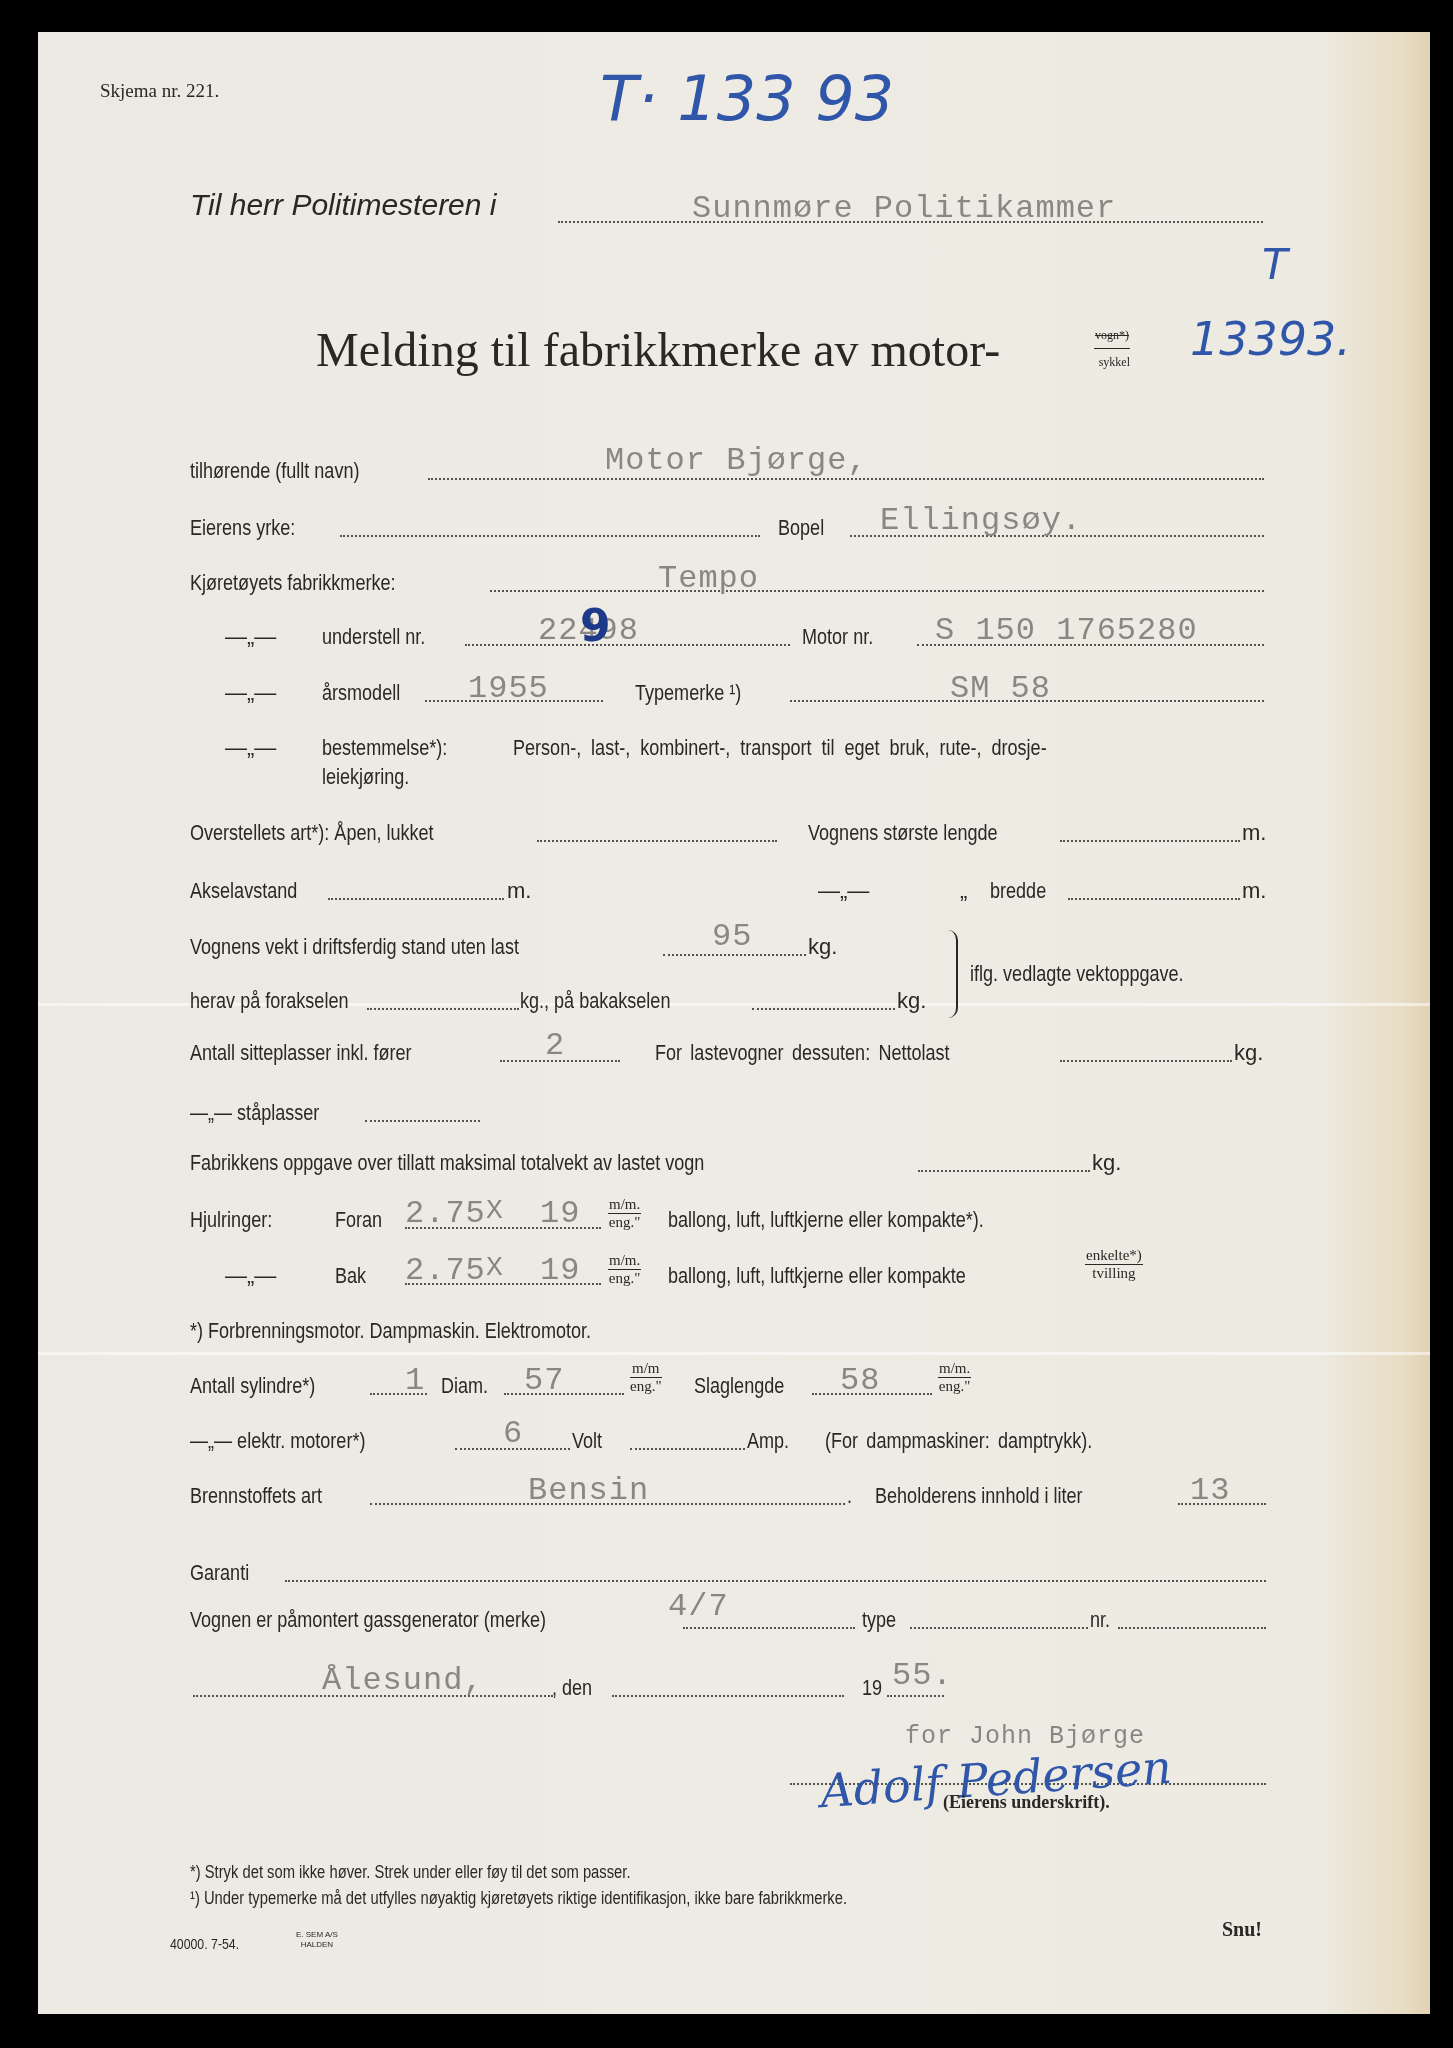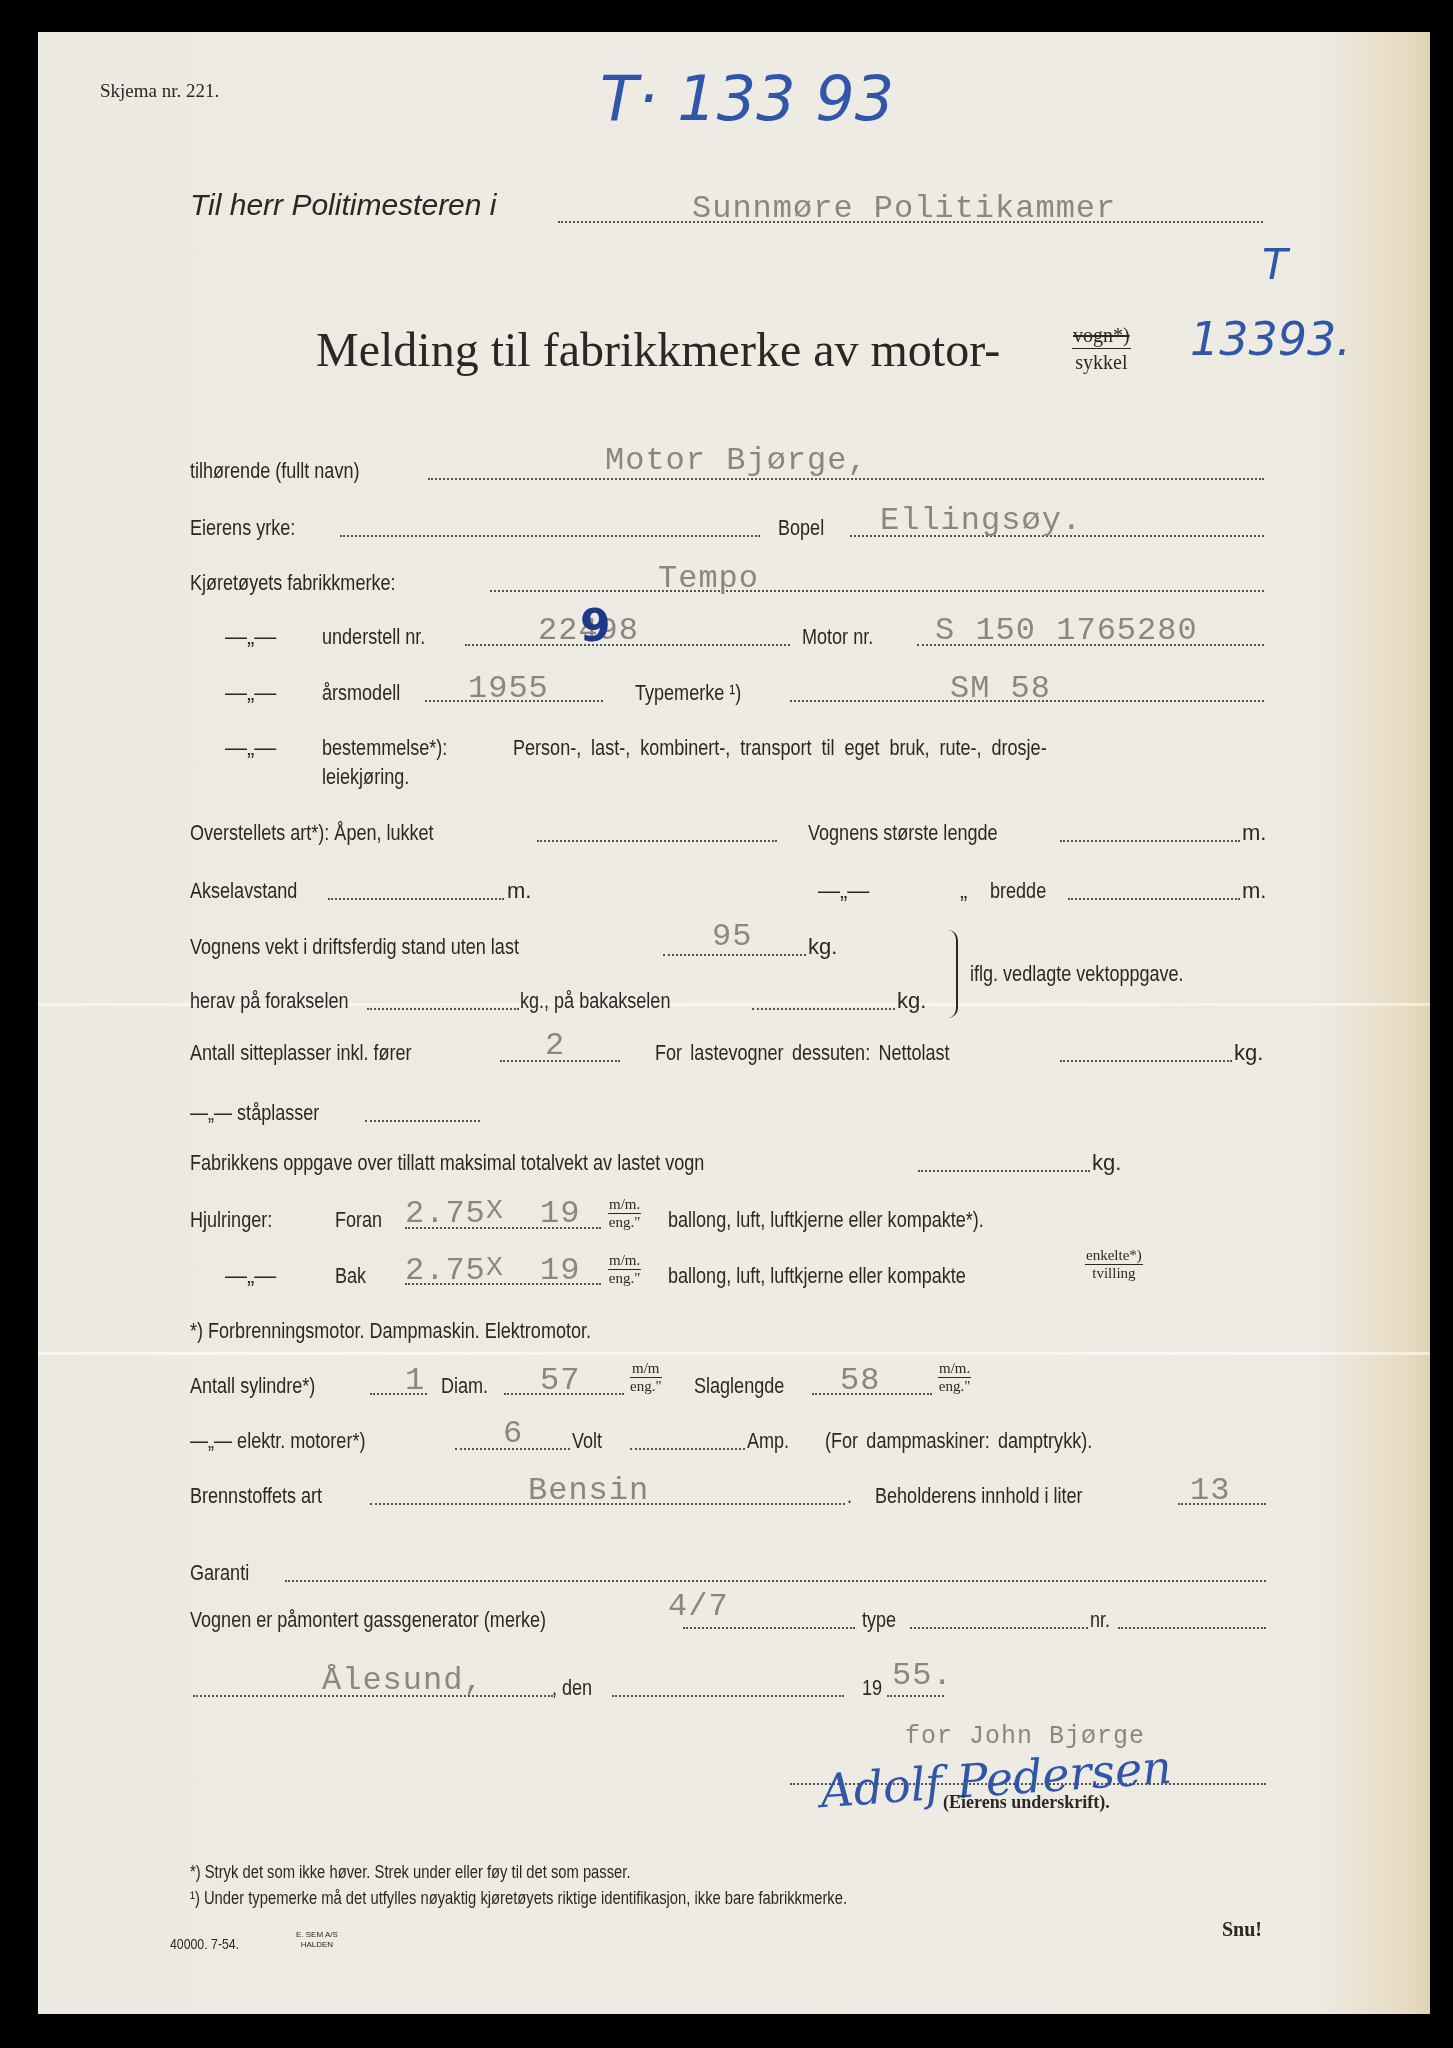--- a/index.html
+++ b/index.html
@@ -27,21 +27,21 @@
 <div class="fold" style="top:1352px;"></div>
 
 <div class="abs" style="left:100px;top:80px;font-size:19px;font-family:'Liberation Serif',serif;">Skjema nr. 221.</div>
 <div class="abs hand" style="left:600px;top:62px;font-size:62px;">T· 133 93</div>
 
 <div class="abs" style="left:190px;top:188px;font-size:30px;font-style:italic;font-family:'Liberation Sans',sans-serif;">Til herr Politimesteren i</div>
 <div class="dots" style="left:558px;top:221px;width:705px;"></div>
 <div class="abs typed" style="left:692px;top:190px;">Sunnmøre Politikammer</div>
 
 <div class="abs" style="left:316px;top:322px;font-size:48px;font-family:'Liberation Serif',serif;">Melding til fabrikkmerke av motor-</div>
-<div class="frac" style="left:1072px;top:322px;font-size:20px;line-height:26px;">
+<div class="frac" style="left:1094px;top:322px;font-size:12px;line-height:26px;text-align:right;">
   <div class="top strike">vogn*)</div>
   <div>sykkel</div>
 </div>
 <div class="abs hand" style="left:1262px;top:240px;font-size:42px;">T</div>
 <div class="abs hand" style="left:1190px;top:312px;font-size:46px;">13393.</div>
 
 <div class="abs lbl narrow" style="left:190px;top:458px;">tilhørende (fullt navn)</div>
 <div class="dots" style="left:428px;top:478px;width:836px;"></div>
 <div class="abs typed" style="left:605px;top:442px;">Motor Bjørge,</div>
 
@@ -147,21 +147,21 @@
   <div>tvilling</div>
 </div>
 
 <div class="abs lbl narrow" style="left:190px;top:1318px;">*) Forbrenningsmotor.  Dampmaskin.  Elektromotor.</div>
 
 <div class="abs lbl narrow" style="left:190px;top:1373px;">Antall sylindre*)</div>
 <div class="dots" style="left:370px;top:1393px;width:57px;"></div>
 <div class="abs typed" style="left:405px;top:1362px;">1</div>
 <div class="abs lbl narrow" style="left:441px;top:1373px;">Diam.</div>
 <div class="dots" style="left:504px;top:1393px;width:120px;"></div>
-<div class="abs typed" style="left:524px;top:1362px;margin-left:16px;">57</div>
+<div class="abs typed" style="left:524px;top:1362px;">57</div>
 <div class="frac" style="left:630px;top:1360px;">
   <div class="top">m/m</div>
   <div>eng."</div>
 </div>
 <div class="abs lbl narrow" style="left:694px;top:1373px;">Slaglengde</div>
 <div class="dots" style="left:812px;top:1393px;width:120px;"></div>
 <div class="abs typed" style="left:840px;top:1362px;">58</div>
 <div class="frac" style="left:938px;top:1360px;">
   <div class="top">m/m.</div>
   <div>eng."</div>

